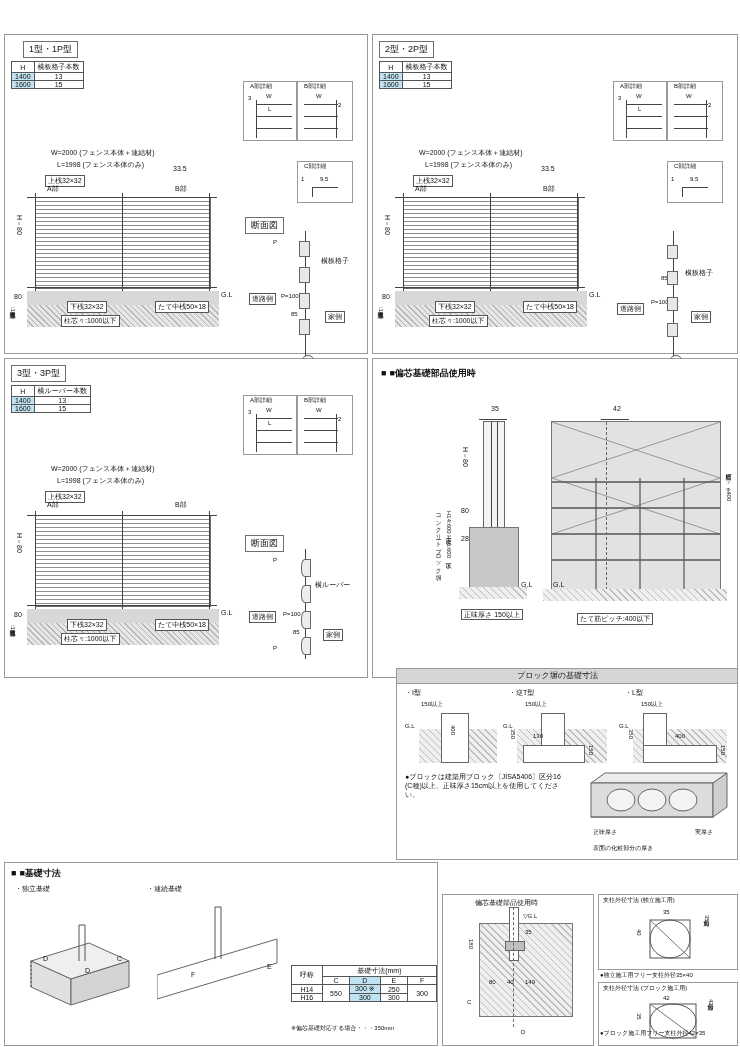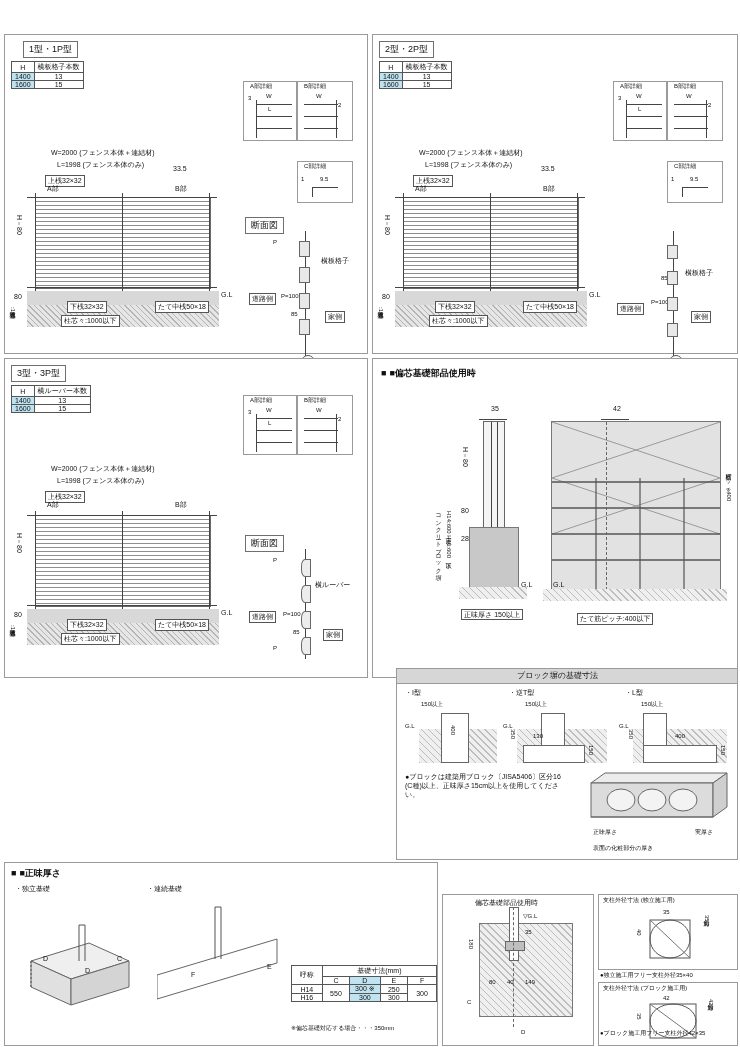--- a/index.html
+++ b/index.html
@@ -391,21 +391,21 @@
         <ellipse cx="102" cy="31" rx="14" ry="11" fill="#f3f3f3" stroke="#666"></ellipse>
         <line x1="10" y1="48" x2="132" y2="48" stroke="#666"></line>
       </svg>
     </div>
     <div class="abs lbl6" style="left:196px;top:160px;">正味厚さ</div>
     <div class="abs lbl6" style="left:298px;top:160px;">実厚さ</div>
     <div class="abs lbl6" style="left:196px;top:176px;">表面の化粧部分の厚き</div>
   </div>
 
   <div class="abs panel" style="left:4px;top:862px;width:432px;height:182px;">
-    <div class="abs sqhead" style="left:6px;top:4px;">■正味厚さ</div>
+    <div class="abs sqhead" style="left:6px;top:4px;">■基礎寸法</div>
 
     <div class="abs lbl7" style="left:10px;top:22px;">・独立基礎</div>
     <div class="abs lbl7" style="left:142px;top:22px;">・連続基礎</div>
 
     <div class="abs" style="left:14px;top:54px;width:124px;height:100px;">
       <svg width="124" height="100">
         <polygon points="12,44 70,26 110,44 52,62" fill="#efefef" stroke="#666"></polygon>
         <polygon points="12,44 52,62 52,88 12,70" fill="#e0e0e0" stroke="#666"></polygon>
         <polygon points="52,62 110,44 110,70 52,88" fill="#d4d4d4" stroke="#666"></polygon>
         <line x1="60" y1="8" x2="60" y2="44" stroke="#555"></line>

